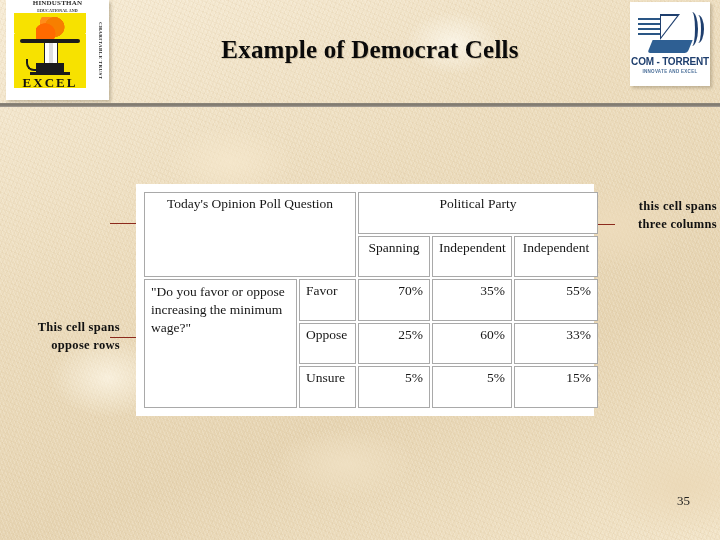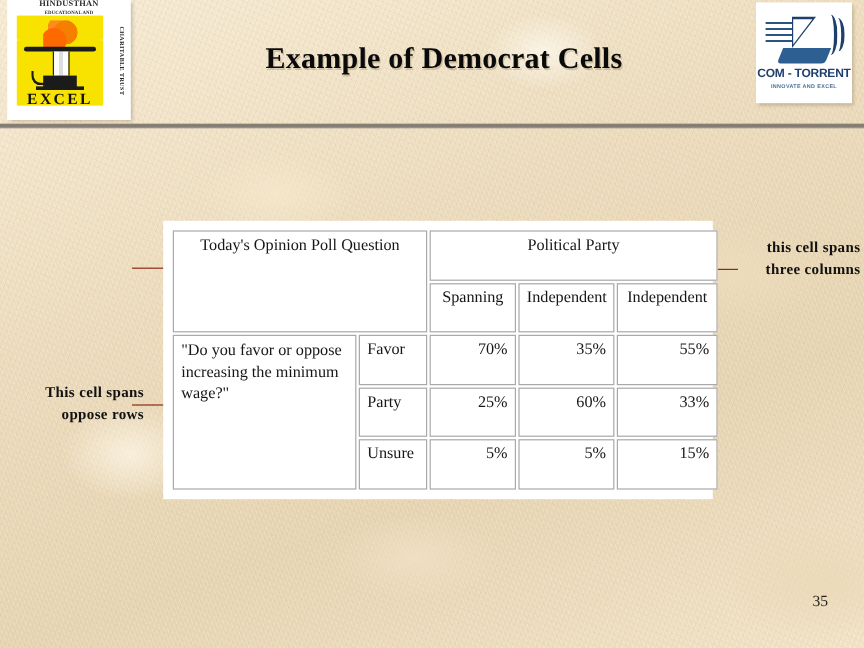--- a/index.html
+++ b/index.html
@@ -325,21 +325,21 @@
           <td class="c-col-head">Independent</td>
         </tr>
         <tr>
           <td class="c-question" rowspan="3">"Do you favor or oppose increasing the minimum wage?"</td>
           <td class="c-rowlabel">Favor</td>
           <td class="c-value">70%</td>
           <td class="c-value">35%</td>
           <td class="c-value">55%</td>
         </tr>
         <tr>
-          <td class="c-rowlabel">Party</td>
+          <td class="c-rowlabel">Oppose</td>
           <td class="c-value">25%</td>
           <td class="c-value">60%</td>
           <td class="c-value">33%</td>
         </tr>
         <tr>
           <td class="c-rowlabel">Unsure</td>
           <td class="c-value">5%</td>
           <td class="c-value">5%</td>
           <td class="c-value">15%</td>
         </tr>

